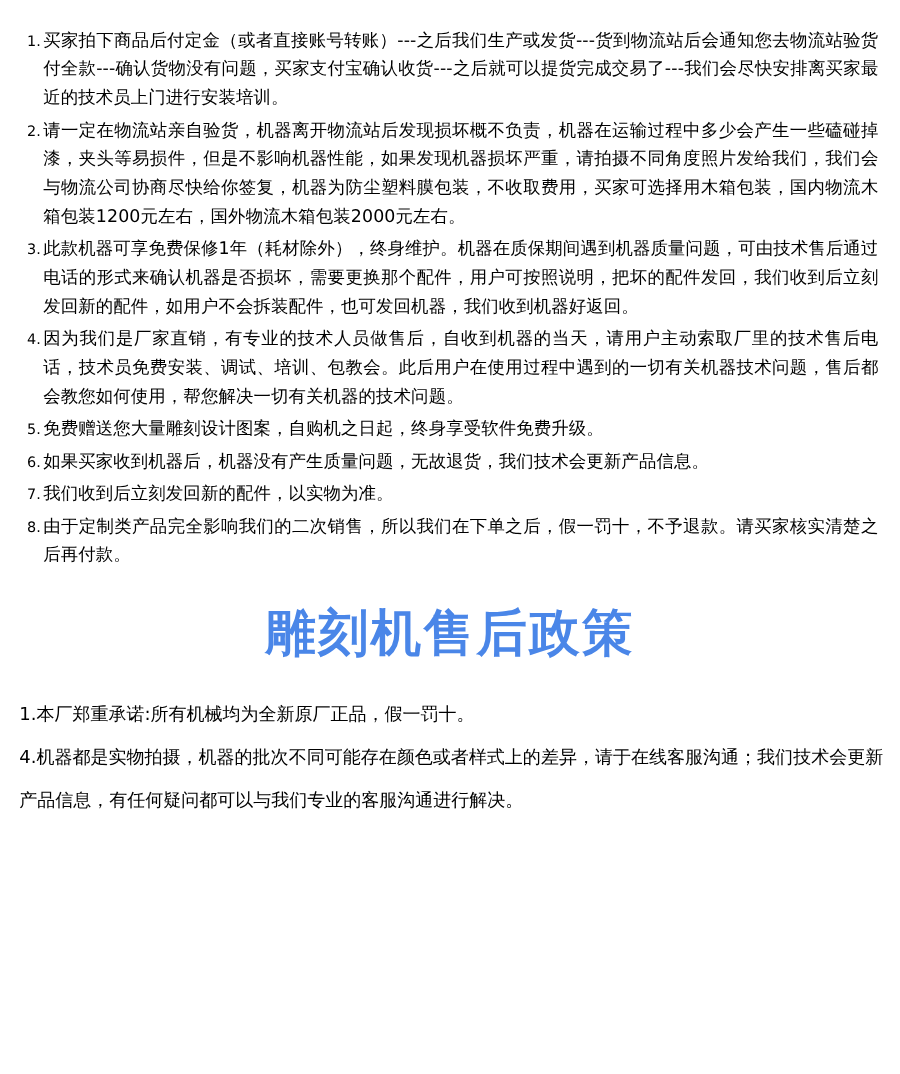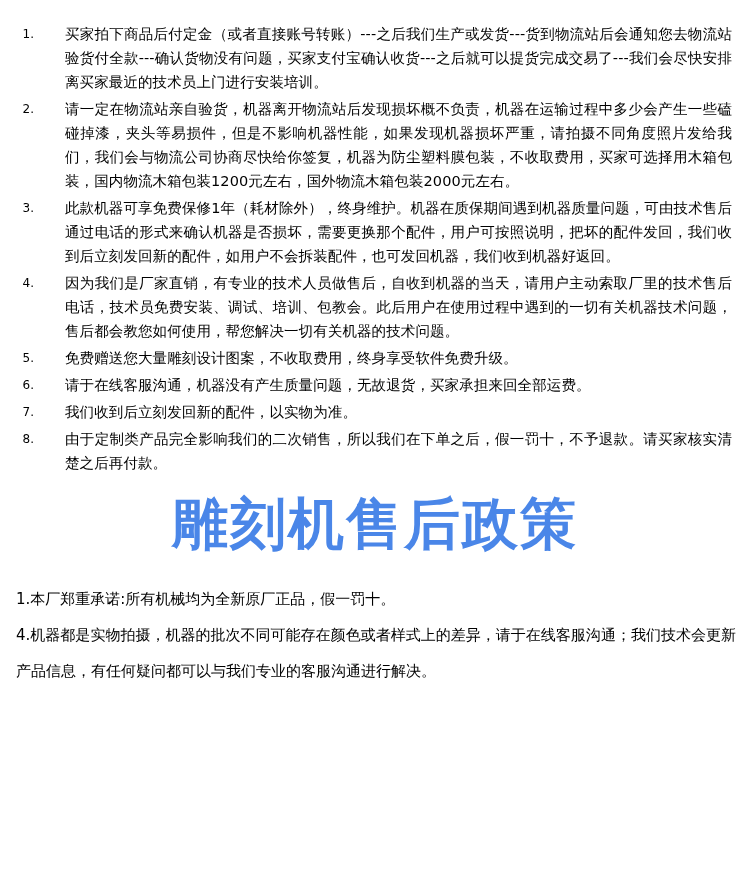--- a/index.html
+++ b/index.html
@@ -41,28 +41,27 @@
     text-align: right;
   }
   .top-text {
     flex: 1 1 auto;
     font-size: 14.5px;
     line-height: 24px;
     letter-spacing: 0.1px;
     text-align: justify;
     text-justify: inter-ideograph;
     color: #000;
-    margin-left: 29px;
   }
 
   
   .heading {
-    margin-top: 18px;
+    margin-top: 30px;
     text-align: center;
-    font-size: 56px;
+    font-size: 42px;
     font-weight: bold;
     letter-spacing: 2px;
     color: #4a86e8;
     line-height: 1.1;
   }
 
   
   .policy-list {
     padding: 26px 14px 0 16px;
   }
@@ -101,25 +100,25 @@
     <div class="top-item">
       <span class="top-num">3.</span>
       <span class="top-text">此款机器可享免费保修1年（耗材除外），终身维护。机器在质保期间遇到机器质量问题，可由技术售后通过电话的形式来确认机器是否损坏，需要更换那个配件，用户可按照说明，把坏的配件发回，我们收到后立刻发回新的配件，如用户不会拆装配件，也可发回机器，我们收到机器好返回。</span>
     </div>
     <div class="top-item">
       <span class="top-num">4.</span>
       <span class="top-text">因为我们是厂家直销，有专业的技术人员做售后，自收到机器的当天，请用户主动索取厂里的技术售后电话，技术员免费安装、调试、培训、包教会。此后用户在使用过程中遇到的一切有关机器技术问题，售后都会教您如何使用，帮您解决一切有关机器的技术问题。</span>
     </div>
     <div class="top-item">
       <span class="top-num">5.</span>
-      <span class="top-text">免费赠送您大量雕刻设计图案，不收取费用，终身享受软件免费升级。</span>
+      <span class="top-text">免费赠送您大量雕刻设计图案，自购机之日起，终身享受软件免费升级。</span>
     </div>
     <div class="top-item">
       <span class="top-num">6.</span>
-      <span class="top-text">请于在线客服沟通，机器没有产生质量问题，无故退货，买家承担来回全部运费。</span>
+      <span class="top-text">如果买家收到机器后，机器没有产生质量问题，无故退货，我们技术会更新产品信息。</span>
     </div>
     <div class="top-item">
       <span class="top-num">7.</span>
       <span class="top-text">我们收到后立刻发回新的配件，以实物为准。</span>
     </div>
     <div class="top-item">
       <span class="top-num">8.</span>
       <span class="top-text">由于定制类产品完全影响我们的二次销售，所以我们在下单之后，假一罚十，不予退款。请买家核实清楚之后再付款。</span>
     </div>
   </div>

